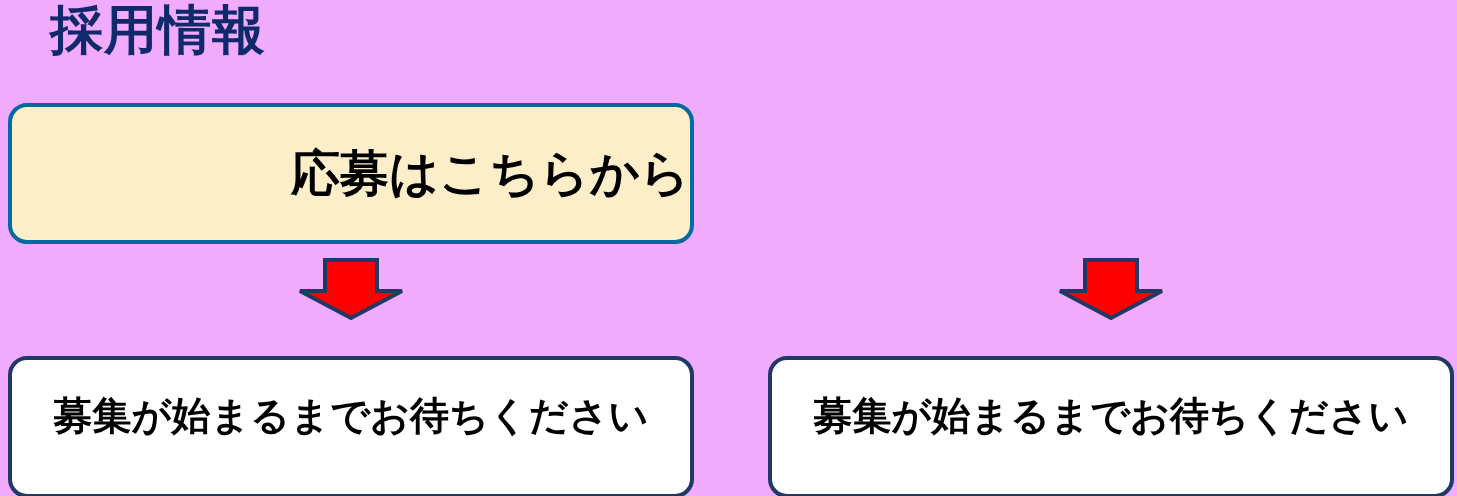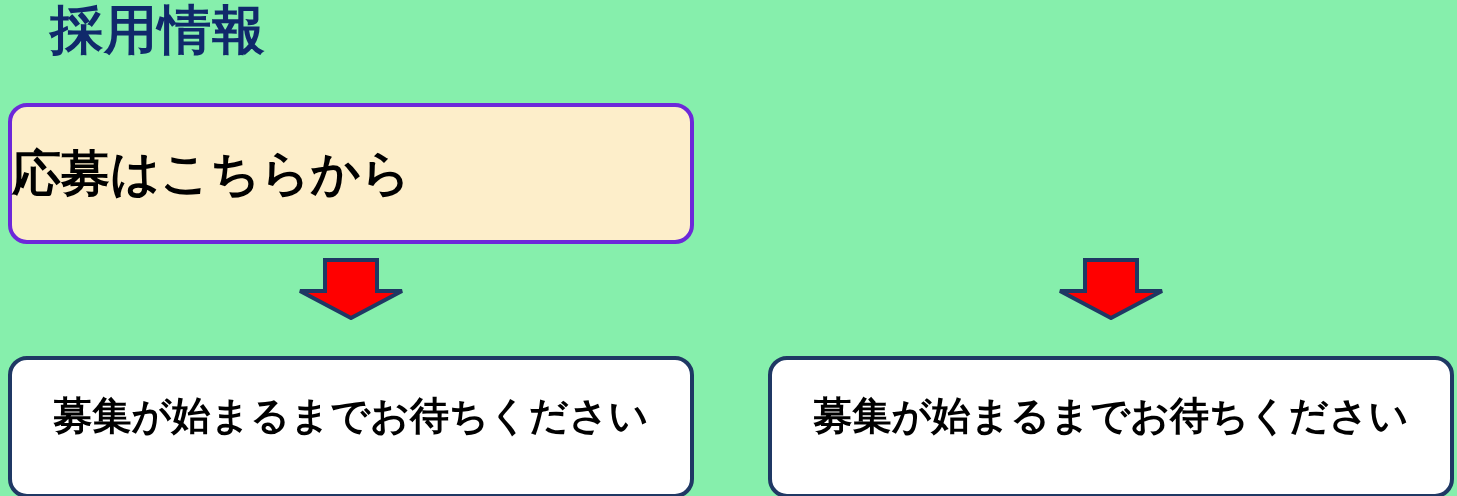--- a/index.html
+++ b/index.html
@@ -11,21 +11,21 @@
     height: 496px;
     background: #ffffff;
     font-family: "Liberation Sans", "DejaVu Sans", sans-serif;
     overflow: hidden;
   }
 
   .page {
     position: relative;
     width: 1457px;
     height: 496px;
-    background: #86efac;
+    background: #f0abfc;
   }
 
   
   .section-title {
     position: absolute;
     left: 50px;
     top: -2px;
     font-size: 53px;
     font-weight: bold;
     color: #10296b;
@@ -46,25 +46,25 @@
 
   
   .cta-box {
     position: absolute;
     left: 2px;
     top: 103px;
     width: 686px;
     height: 141px;
     box-sizing: border-box;
     background: #fdeeca;
-    border: 4px solid #6d28d9;
+    border: 4px solid #0369a1;
     border-radius: 19px;
     display: flex;
     align-items: center;
-    justify-content: flex-start;
+    justify-content: flex-end;
   }
   .cta-box-label {
     font-size: 49px;
     font-weight: bold;
     color: #000000;
     letter-spacing: 0px;
     white-space: nowrap;
     line-height: 1;
   }
   .cta-box-label.compact {

